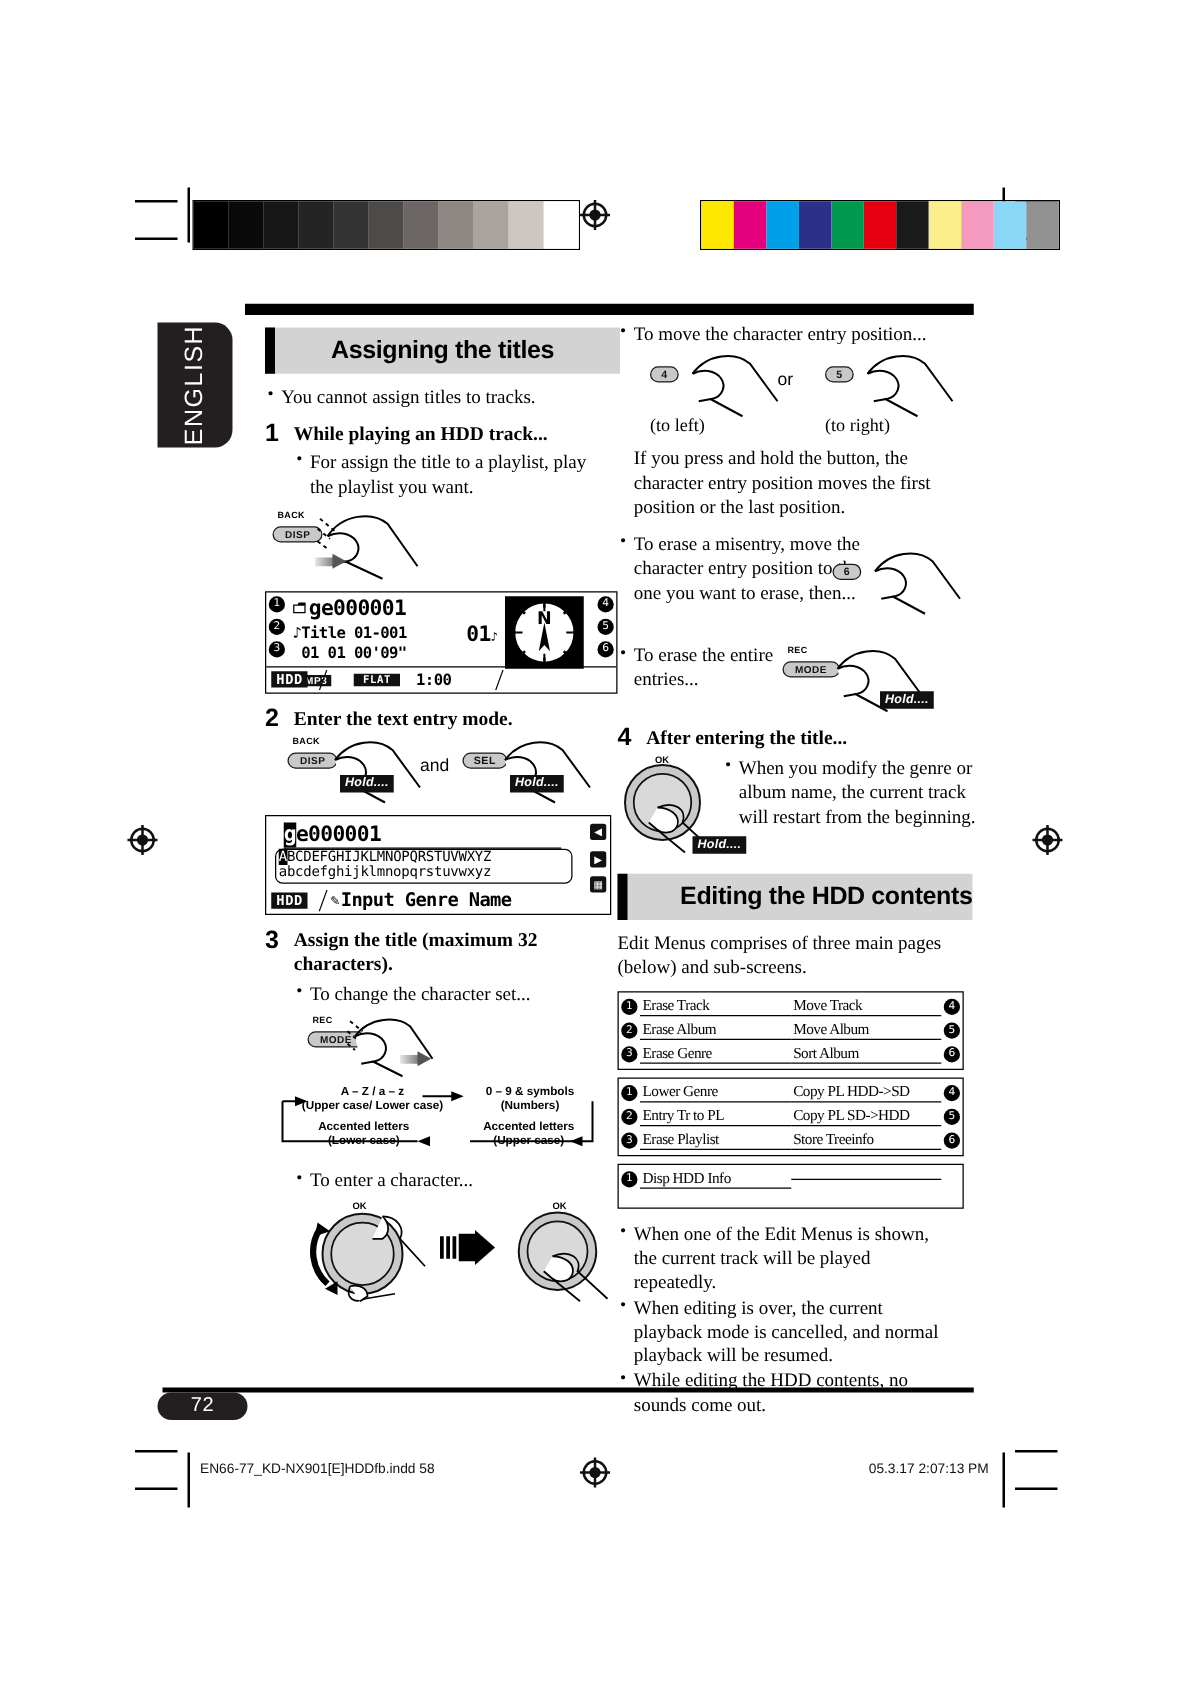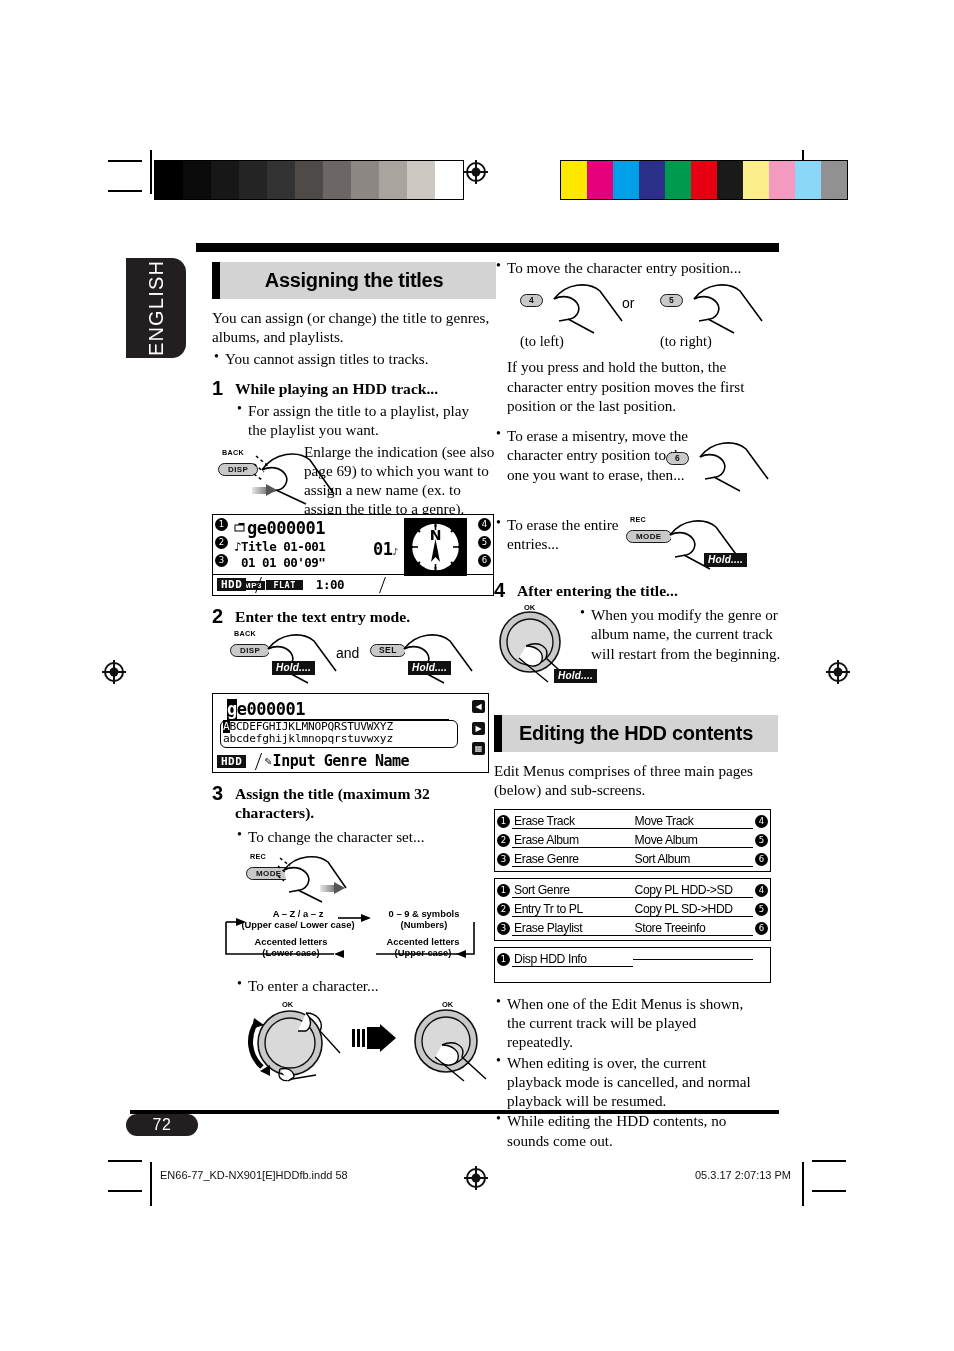--- a/index.html
+++ b/index.html
@@ -94,21 +94,21 @@
   .entryline{position:absolute;left:14px;top:5px;width:222px;border-bottom:1.6px solid #000;}
   .charbox{position:absolute;left:7px;top:26px;width:232px;border:1.6px solid #000;border-radius:6px;
            padding:0 2px 1px;}
   .charrow{font-family:"DejaVu Sans Mono",monospace;font-size:11.2px;letter-spacing:-.2px;line-height:12.5px;white-space:nowrap;}
   .inv{background:#000;color:#fff;}
   .sidebtn{position:absolute;right:3px;width:13px;height:13px;background:#111;border-radius:2px;
       color:#fff;font-size:8px;display:flex;align-items:center;justify-content:center;font-family:"DejaVu Sans",sans-serif;}
 
   .lcdC{width:275px;}
   .menurow{display:flex;align-items:center;height:19px;}
-  .menurow .cell{flex:1;border-bottom:1.6px solid #000;font-family:Liberation Sans, sans-serif;
+  .menurow .cell{flex:1;border-bottom:1.6px solid #000;font-family:Liberation Serif, serif;
        font-size:12.2px;letter-spacing:-.4px;padding:0 2px;white-space:nowrap;}
 
   .cycle{position:relative;width:270px;height:56px;margin:6px 0 0 4px;font-family:"Liberation Sans",sans-serif;
          font-weight:bold;font-size:9.4px;text-align:center;line-height:11px;}
   .cyc{position:absolute;}
 </style>
 </head>
 <body>
 
 <div class="pg">
@@ -181,21 +181,20 @@
   </div>
   <div class="foot l">EN66-77_KD-NX901[E]HDDfb.indd   58</div>
   <div class="foot r">05.3.17   2:07:13 PM</div>
 
   <div class="col colL">
 
     <div class="banner">
       <b>Assigning the titles</b>
     </div>
 
-    <p>You can assign (or change) the title to genres, albums, and playlists.</p>
     <div class="bl">You cannot assign titles to tracks.</div>
 
     <div class="step">
       <span class="n">1</span>
       <span class="t">While playing an HDD track...</span>
     </div>
     <div class="sub">
       <div class="bl">For assign the title to a playlist, play the playlist you want.</div>
     </div>
 
@@ -204,21 +203,20 @@
         <span class="caplbl">BACK</span>
         <span class="cap">DISP</span>
       </div>
       <svg class="fsvg" style="left:42px;top:4px;" width="90" height="56" viewBox="0 0 90 56">
         <path d="M8 20 C20 2 44 0 56 10 L80 44" fill="none" stroke="#000" stroke-width="1.6"></path>
         <path d="M8 20 C16 16 26 17 31 24 C35 30 32 38 24 40 L13 42" fill="#fff" stroke="#000" stroke-width="1.6"></path>
         <path d="M22 40 L52 54" fill="none" stroke="#000" stroke-width="1.6"></path>
         <path d="M2 6 L14 16 M0 14 L10 22 M0 24 L8 30" stroke="#000" stroke-width="1.5" stroke-dasharray="3,3"></path>
       </svg>
       <span class="arrowR" style="position:absolute;left:40px;top:38px;"></span>
-      <p style="position:absolute;left:92px;top:-4px;width:192px;">Enlarge the indication (see also page 69) to which you want to assign a new name (ex. to assign the title to a genre).</p>
     </div>
 
     <div class="lcd lcdA">
       <div class="leftrail">
         <div class="pill">1</div>
         <div class="pill">2</div>
         <div class="pill">3</div>
       </div>
       <div class="rightrail">
         <div class="pill">4</div>
@@ -268,21 +266,21 @@
           </g>
           <text x="31.5" y="22" font-family="DejaVu Sans" font-size="14" font-weight="bold" text-anchor="middle" fill="#000">N</text>
           <path d="M31.5 21 L27 44 L31.5 39 L36 44 Z" fill="#000"></path>
         </svg>
       </div>
 
       <div style="position:absolute;left:0;right:0;bottom:0;height:20px;border-top:1.6px solid #000;
                   display:flex;align-items:center;">
         <span class="hddtag" style="margin-left:4px;">HDD</span>
         <span style="display:inline-block;width:12px;height:16px;border-right:1.6px solid #000;transform:skewX(-20deg);"></span>
-        <span class="flattag" style="margin-left:7px;">FLAT</span>
+        <span class="flattag" style="margin-left:24px;">FLAT</span>
         <span class="lcdline med" style="margin-left:13px;">1:00</span>
         <span style="display:inline-block;width:12px;height:16px;border-right:1.6px solid #000;transform:skewX(-20deg);margin-left:26px;"></span>
       </div>
     </div>
 
     <div class="step">
       <span class="n">2</span>
       <span class="t">Enter the text entry mode.</span>
     </div>
 
@@ -492,21 +490,21 @@
         <circle cx="36" cy="34" r="30" fill="#c9c9c9" stroke="#111" stroke-width="1.6"></circle>
         <circle cx="36" cy="34" r="23" fill="#d9d9d9" stroke="#111" stroke-width="1.4"></circle>
         <path d="M32 38 C46 32 56 40 52 50 L76 72" fill="none" stroke="#000" stroke-width="1.4"></path>
         <path d="M32 38 C42 38 50 44 48 52 C46 58 38 60 32 56 L25 50" fill="#fff" stroke="#000" stroke-width="1.4"></path>
         <path d="M32 56 L54 74" fill="none" stroke="#000" stroke-width="1.4"></path>
       </svg>
       <span class="hold" style="position:absolute;left:60px;top:66px;">Hold....</span>
       <div class="bl" style="position:absolute;left:84px;top:2px;width:200px;">When you modify the genre or album name, the current track will restart from the beginning.</div>
     </div>
 
-    <div class="banner" style="margin-top:26px;">
+    <div class="banner" style="margin-top:10px;justify-content:flex-end;">
       <b>Editing the HDD contents</b>
     </div>
     <p>Edit Menus comprises of three main pages (below) and sub-screens.</p>
 
     <div class="lcd lcdC" style="margin-top:9px;padding:2px 0;">
       <div class="menurow">
         <div class="pill" style="margin:0 2px;">1</div>
         <div class="cell">Erase Track</div>
         <div class="cell">Move Track</div>
         <div class="pill" style="margin:0 2px;">4</div>
@@ -521,21 +519,21 @@
         <div class="pill" style="margin:0 2px;">3</div>
         <div class="cell">Erase Genre</div>
         <div class="cell">Sort Album</div>
         <div class="pill" style="margin:0 2px;">6</div>
       </div>
     </div>
 
     <div class="lcd lcdC" style="margin-top:6px;padding:2px 0;">
       <div class="menurow">
         <div class="pill" style="margin:0 2px;">1</div>
-        <div class="cell">Sort Genre</div>
+        <div class="cell">Lower Genre</div>
         <div class="cell">Copy PL HDD-&gt;SD</div>
         <div class="pill" style="margin:0 2px;">4</div>
       </div>
       <div class="menurow">
         <div class="pill" style="margin:0 2px;">2</div>
         <div class="cell">Entry Tr to PL</div>
         <div class="cell">Copy PL SD-&gt;HDD</div>
         <div class="pill" style="margin:0 2px;">5</div>
       </div>
       <div class="menurow">

